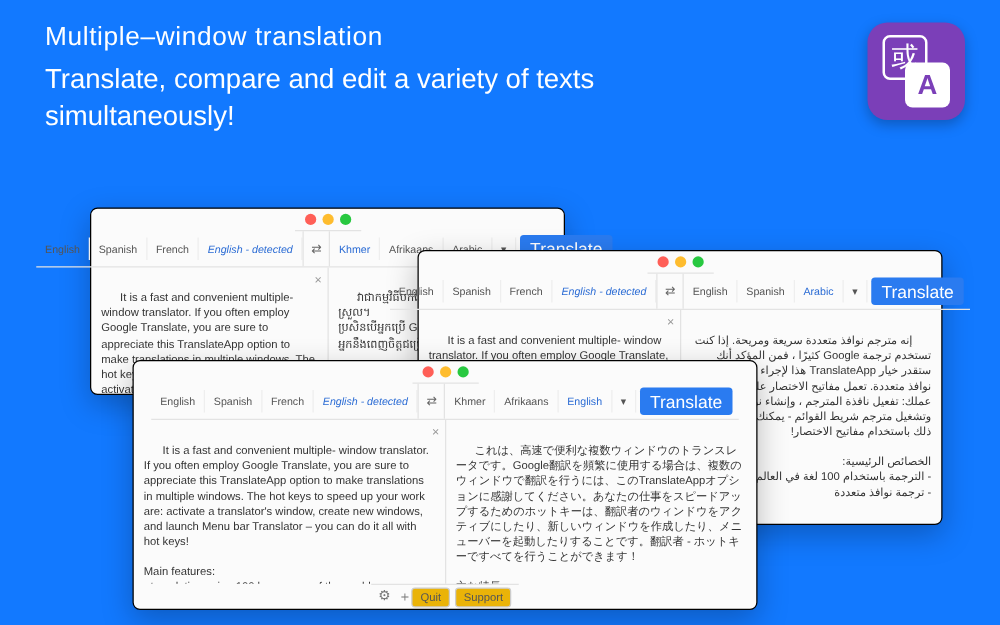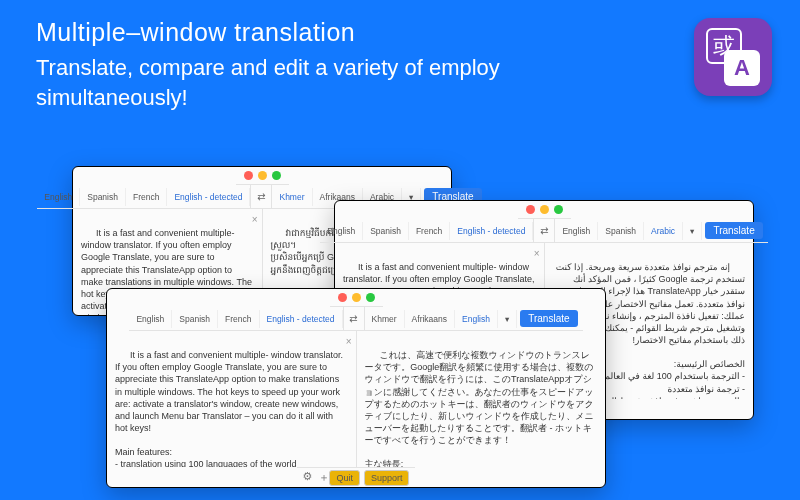--- a/index.html
+++ b/index.html
@@ -5,21 +5,21 @@
   * { margin: 0; padding: 0; box-sizing: border-box; }
   body {
     width: 800px; height: 500px;
     background: #1279ff;
     font-family: -apple-system, "Helvetica Neue", Arial, sans-serif;
     overflow: hidden;
     position: relative;
   }
   .hero-title {
     color: #fff;
-    font-size: 25px;
+    font-size: 21px;
     font-weight: 300;
     padding: 18px 36px 6px 36px;
     letter-spacing: .5px;
   }
   .hero-sub {
     color: #fff;
     font-size: 22px;
     font-weight: 300;
     padding: 0 190px 0 36px;
     line-height: 1.35;
@@ -81,31 +81,31 @@
   .langbar {
     display: flex; align-items: stretch;
     border-bottom: 1px solid #e3e3e3;
     font-size: 8.5px;
   }
   .langtabs { display: flex; flex: 1; align-items: center; }
   .langtab {
     padding: 4px 7px; color: #555; cursor: pointer; white-space: nowrap;
     border-right: 1px solid #eee;
   }
-  .langtab.detected { color: #2a6bd4; }
+  .langtab.detected { color: #2a6bd4; font-style: italic; }
   .langtab.active   { color: #2a6bd4; font-weight: 500; }
   .swap {
     width: 22px; display: flex; align-items: center; justify-content: center;
     border-left: 1px solid #e3e3e3; border-right: 1px solid #e3e3e3;
     color: #666; font-size: 10px;
   }
   .translate-btn {
     margin: 3px 5px 3px 3px;
     background: #2a7bf0; color: #fff; border-radius: 3px;
-    padding: 3px 8px; font-size: 10px; display: flex; align-items: center;
+    padding: 3px 8px; font-size: 14px; display: flex; align-items: center;
   }
 
   .panes { display: flex; flex: 1; min-height: 0; }
   .pane {
     flex: 1; padding: 6px 8px; overflow: hidden;
     line-height: 1.35; white-space: pre-wrap;
   }
   .pane.src { border-right: 1px solid #e3e3e3; position: relative; }
   .clear-x {
     position: absolute; top: 4px; right: 4px;
@@ -122,21 +122,21 @@
   .gear, .plus { font-size: 11px; }
   .footer-right { display: flex; gap: 4px; }
   .fbtn {
     border: 1px solid #ccc; border-radius: 3px; padding: 2px 6px; background: #eab308;
   }
 </style>
 </head>
 <body>
 
 <div class="hero-title">Multiple–window translation</div>
-<div class="hero-sub">Translate, compare and edit a variety of employ simultaneously!</div>
+<div class="hero-sub">Translate, compare and edit a variety of texts simultaneously!</div>
 
 <div class="logo">
   <div class="logo-inner">
     <div class="cjk-box">或</div>
     <div class="lat-box">A</div>
   </div>
 </div>
 
 <div class="twin win1">
   <div class="titlebar">

